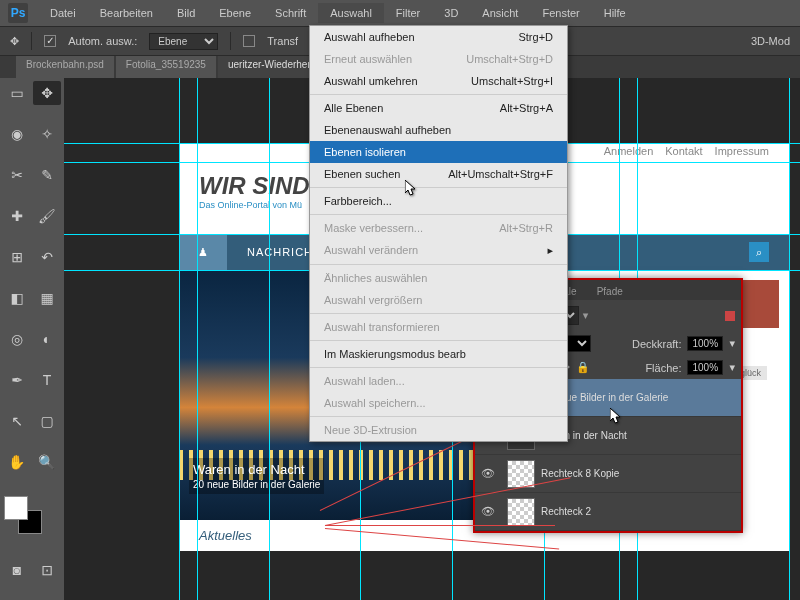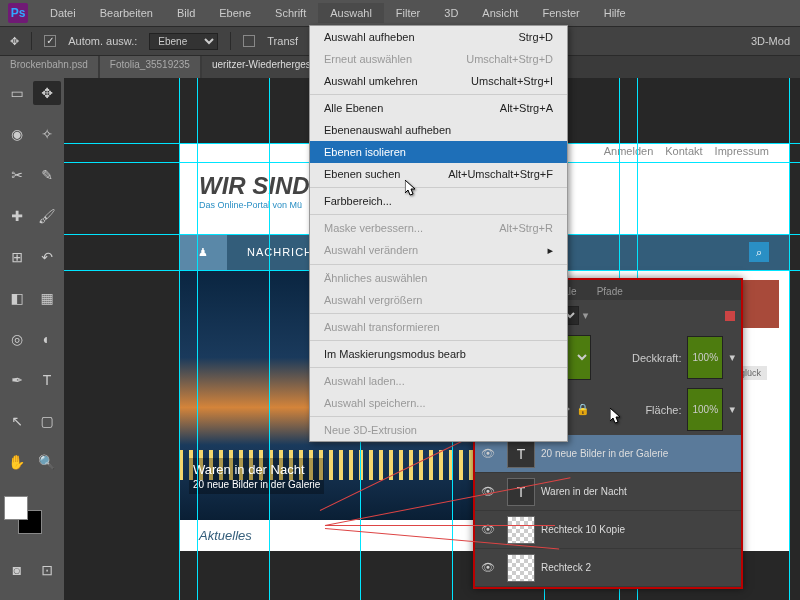--- a/index.html
+++ b/index.html
@@ -1,23 +1,23 @@
 <!DOCTYPE html>
 <html><head>
 <meta charset="utf-8">
 <style>
 *{margin:0;padding:0;box-sizing:border-box;font-family:Tahoma,Arial,sans-serif;font-size:11px}
 body{background:#535353;width:800px;height:600px;overflow:hidden;position:relative;color:#ccc}
 .menubar{background:#535353;height:26px;display:flex;align-items:center;padding:0 8px;gap:0}
-.ps-icon{width:20px;height:20px;background:#701a75;color:#31a8ff;font-weight:bold;display:flex;align-items:center;justify-content:center;border-radius:2px;margin-right:10px;font-size:12px}
+.ps-icon{width:20px;height:20px;background:#404040;color:#31a8ff;font-weight:bold;display:flex;align-items:center;justify-content:center;border-radius:2px;margin-right:10px;font-size:12px}
 .menu-item{padding:4px 12px;cursor:pointer}
 .menu-item.open{background:#4a4a4a}
 .optbar{background:#424242;height:30px;display:flex;align-items:center;padding:0 10px;gap:12px;border-top:1px solid #2a2a2a;border-bottom:1px solid #2a2a2a}
 .optbar .sep{width:1px;height:18px;background:#2a2a2a}
-.tabs{background:#3a3a3a;height:22px;display:flex;gap:2px;padding:0 0}
+.tabs{background:#3a3a3a;height:22px;display:flex;gap:2px;padding:0 16px}
 .tab{background:#535353;padding:3px 10px;font-size:10px;color:#aaa;white-space:nowrap;overflow:hidden}
 .tab.active{background:#424242;color:#ddd}
 .main{display:flex;height:522px}
 .toolbox{width:64px;background:#535353;display:flex;flex-wrap:wrap;padding:2px}
 .tool{width:28px;height:24px;display:flex;align-items:center;justify-content:center;margin:1px;border-radius:2px;cursor:pointer;font-size:14px}
 .tool.sel{background:#2a2a2a}
 .swatches{width:60px;height:40px;position:relative;margin:6px 2px}
 .sw{width:24px;height:24px;border:1px solid #888;position:absolute}
 .sw1{background:#fff;z-index:2}
 .sw2{background:#000;left:14px;top:14px}
@@ -52,21 +52,21 @@
 .dd-sep{height:1px;background:#ccc;margin:2px 0}
 .dd-arrow{color:#222}
 .layers{position:absolute;left:473px;top:278px;width:270px;background:#424242;border:2px solid #b00;z-index:90;box-shadow:0 0 8px rgba(0,0,0,.5)}
 .ly-tabs{display:flex;background:#383838;padding:3px 6px 0}
 .ly-tab{padding:3px 10px;font-size:10px;color:#999;cursor:pointer}
 .ly-tab.act{background:#424242;color:#ddd}
 .ly-filter{padding:6px;display:flex;gap:4px;align-items:center}
 .ly-filter select{background:#2a2a2a;color:#ccc;border:1px solid #222;font-size:10px;padding:2px;width:80px}
 .ly-dot{width:10px;height:10px;background:#c44;margin-left:auto}
 .ly-opts{padding:4px 6px;display:flex;align-items:center;gap:6px;font-size:10px}
-.ly-opts select,.ly-opts input{background:#4d7c0f;color:#ccc;border:1px solid #222;font-size:10px;padding:15px 4px}
+.ly-opts select,.ly-opts input{background:#000000;color:#ccc;border:1px solid #222;font-size:10px;padding:1px 4px}
 .ly-list{max-height:180px}
 .layer{display:flex;align-items:center;height:38px;border-bottom:1px solid #383838}
 .layer.sel{background:#5a7a9a}
 .ly-vis{width:26px;text-align:center;color:#ccc}
 .ly-thumb{width:28px;height:28px;background:#333;margin:0 6px;display:flex;align-items:center;justify-content:center;font-size:14px;color:#ddd;border:1px solid #666}
 .ly-thumb.rect{background:repeating-conic-gradient(#ccc 0 25%,#fff 0 50%) 0 0/8px 8px}
 .ly-name{font-size:10px;color:#ddd}
 .cursor{position:absolute;width:14px;height:18px;z-index:200;pointer-events:none}
 .cursor svg{filter:drop-shadow(1px 1px 1px rgba(0,0,0,.5))}
 .redline{position:absolute;background:#d44;height:1px;z-index:95;transform-origin:left center;pointer-events:none}
@@ -298,21 +298,21 @@
         <div class="ly-name">20 neue Bilder in der Galerie</div>
       </div>
       <div class="layer">
         <div class="ly-vis">👁</div>
         <div class="ly-thumb ">T</div>
         <div class="ly-name">Waren in der Nacht</div>
       </div>
       <div class="layer">
         <div class="ly-vis">👁</div>
         <div class="ly-thumb rect"></div>
-        <div class="ly-name">Rechteck 10 Kopie</div>
+        <div class="ly-name">Rechteck 8 Kopie</div>
       </div>
       <div class="layer">
         <div class="ly-vis">👁</div>
         <div class="ly-thumb rect"></div>
         <div class="ly-name">Rechteck 2</div>
       </div>
     </div>
 </div>
 
 <div class="redline" style="left:410px;top:182px;width:120px;transform:rotate(58deg)"></div>

